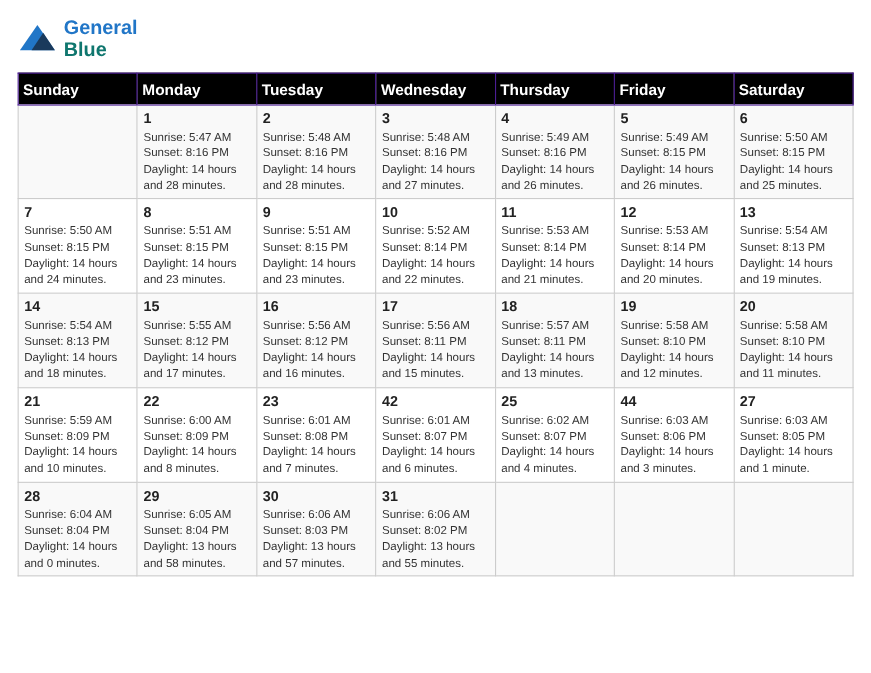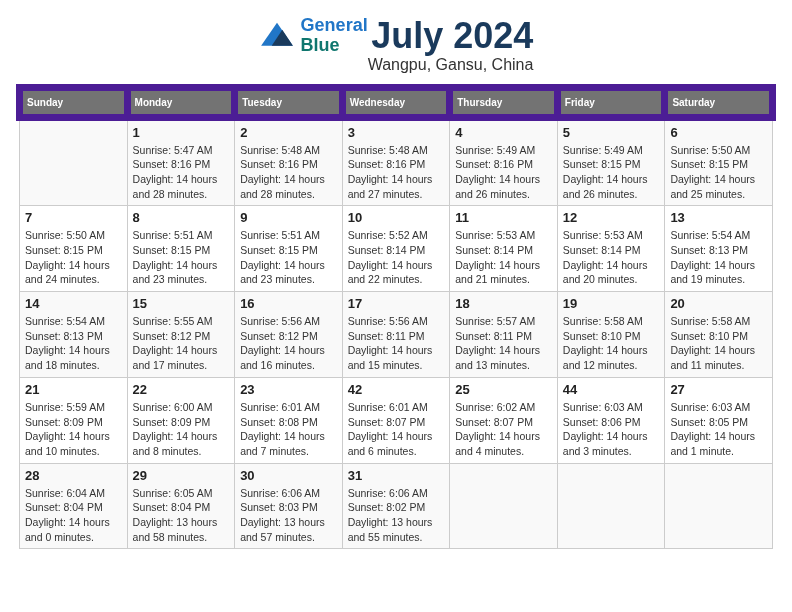--- a/index.html
+++ b/index.html
@@ -5,21 +5,21 @@
     * { box-sizing: border-box; margin: 0; padding: 0; }
     body {
       font-family: Arial, sans-serif;
       background: #fff;
       width: 792px;
       min-height: 612px;
       padding: 16px;
     }
     .header-area {
       display: flex;
-      justify-content: center;
+      justify-content: flex-start;
       align-items: flex-start;
       margin-bottom: 10px;
     }
     .logo {
       display: flex;
       align-items: center;
       gap: 6px;
     }
     .logo-text {
       font-size: 18px;
@@ -46,27 +46,27 @@
     .subtitle {
       font-size: 16px;
       color: #333;
     }
     table {
       width: 100%;
       border-collapse: collapse;
       font-size: 11px;
     }
     thead tr th {
-      background-color: #737373;
+      background-color: #000000;
       color: #fff;
       padding: 6px 4px;
       text-align: left;
-      font-size: 10px;
+      font-size: 14px;
       font-weight: bold;
-      border: 7px solid #4c1d95;
+      border: 1px solid #4c1d95;
     }
     tbody tr td {
       border: 1px solid #ccc;
       padding: 4px 5px;
       vertical-align: top;
       min-height: 70px;
       background: #fff;
     }
     tbody tr:nth-child(odd) td {
       background: #f9f9f9;
@@ -91,24 +91,20 @@
   <div class="logo">
     <svg class="logo-icon" viewBox="0 0 40 34">
       <polygon points="20,2 38,28 2,28" fill="#2176c7"></polygon>
       <polygon points="26,10 38,28 14,28" fill="#1a3a5c"></polygon>
     </svg>
     <div class="logo-text">
       <div><span>General</span></div>
       <div><span style="color:#0f766e">Blue</span></div>
     </div>
   </div>
-  <div class="title-area">
-    <div class="main-title">July 2024</div>
-    <div class="subtitle">Wangpu, Gansu, China</div>
-  </div>
 </div>
 
 <table>
   <thead>
     <tr id="weekday-header">
         <th>Sunday</th>
         <th>Monday</th>
         <th>Tuesday</th>
         <th>Wednesday</th>
         <th>Thursday</th>

